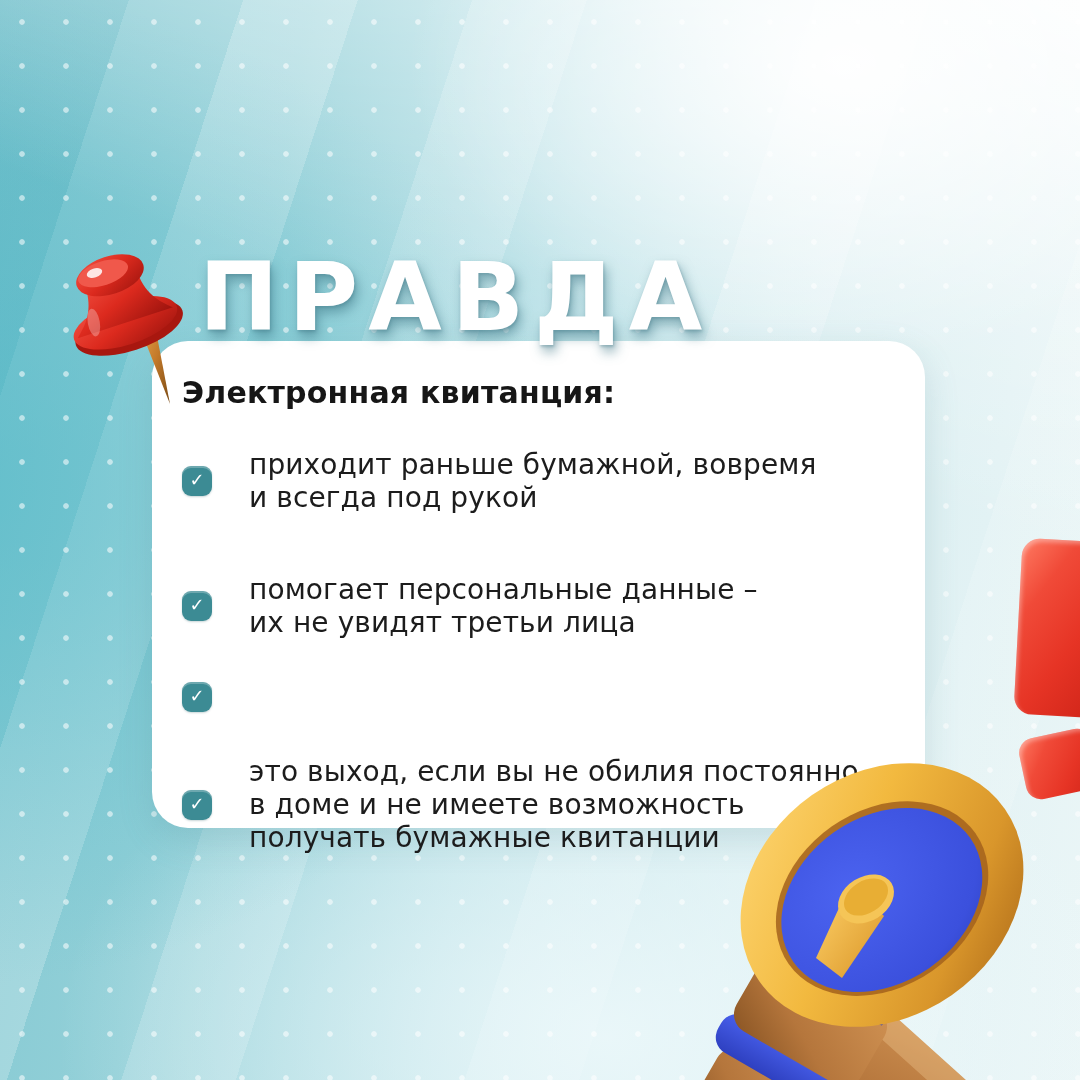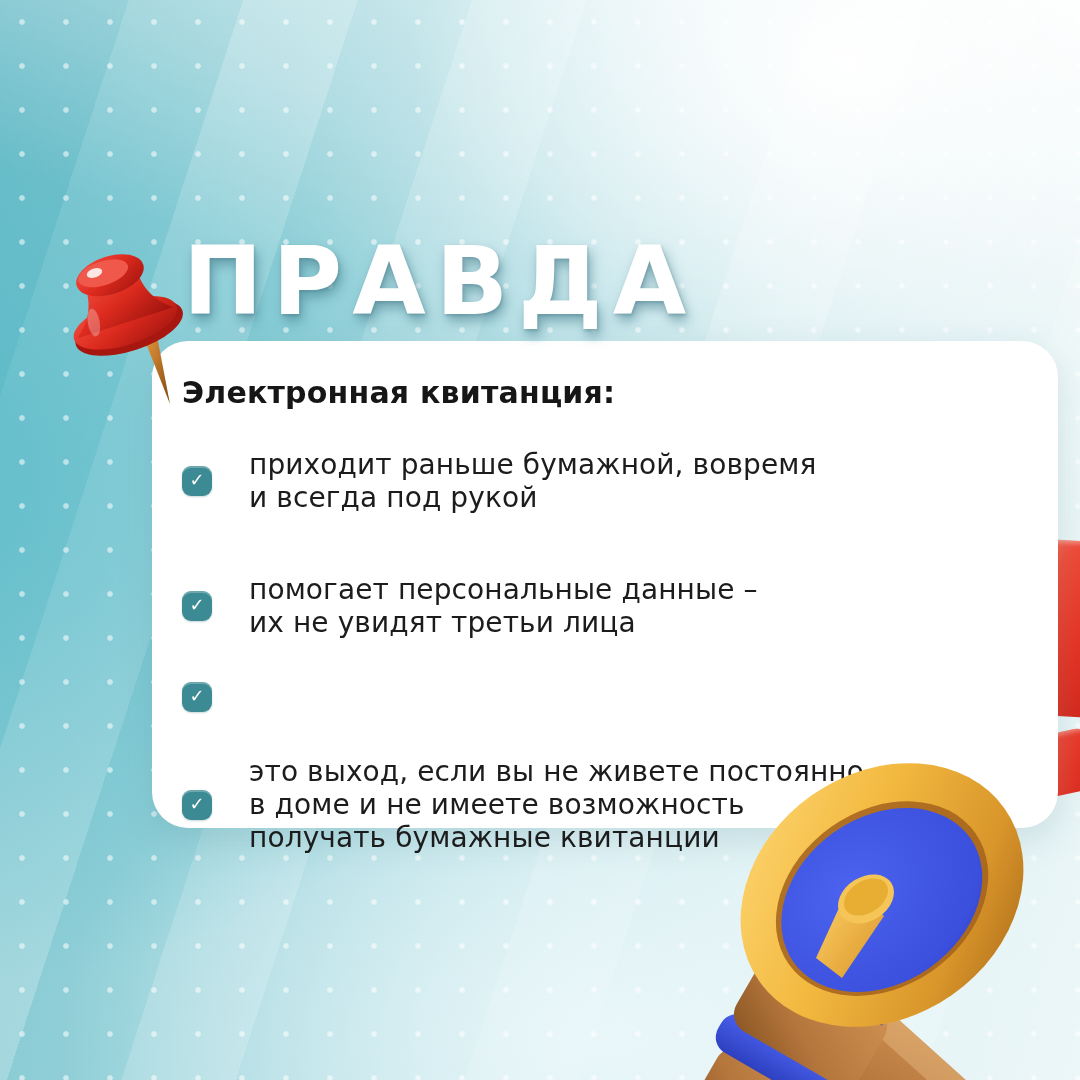--- a/index.html
+++ b/index.html
@@ -28,27 +28,27 @@
         rgba(255,255,255,.18) 33% 41%, rgba(255,255,255,0) 41% 57%,
         rgba(255,255,255,.20) 57% 65%, rgba(255,255,255,0) 65% 81%,
         rgba(255,255,255,.14) 81% 89%, rgba(255,255,255,0) 89%),
       
       linear-gradient(100deg, #7ec6d0 0%, #93d0d8 24%, #bce2e8 48%, #d9eef1 70%, #ebf6f7 100%);
     background-size:44px 44px, auto, auto, auto, auto, auto, auto;
     background-repeat:repeat, no-repeat, no-repeat, no-repeat, no-repeat, no-repeat, no-repeat;
   }
   
   .headline{
-    position:absolute;left:183px;top:226px;margin:0;z-index:4;
+    position:absolute;left:183px;top:226px;margin:16px;z-index:4;
     font-size:95px;font-weight:bold;letter-spacing:10px;color:#ffffff;
     text-shadow:3px 7px 12px rgba(62,118,133,.55), 1px 2px 3px rgba(62,118,133,.35);
   }
   
   .card{
-    position:absolute;left:152px;top:341px;width:906px;height:487px;z-index:3;
+    position:absolute;left:152px;top:341px;width:773px;height:487px;z-index:3;
     background:#ffffff;border-radius:36px;
     box-shadow:0 12px 34px rgba(85,140,152,.20);
     box-sizing:border-box;padding:34px 36px 16px 30px;
   }
   .card-title{
     margin:0 0 22px 0;font-size:30px;font-weight:bold;color:#161616;letter-spacing:.2px;
   }
   .check-list{list-style:none;margin:0;padding:0;display:flex;flex-direction:column;gap:27px;}
   .check-item{display:flex;align-items:center;gap:21px;}
   .checkbox{
@@ -112,21 +112,21 @@
     <li class="check-item">
       <span class="checkbox">
             <span class="check-glyph">✓</span>
           </span>
     </li>
 
     <li class="check-item">
       <span class="checkbox">
             <span class="check-glyph">✓</span>
           </span>
-      <p class="item-text">это выход, если вы не живете постоянно
+      <p class="item-text">это выход, если вы не обилия постоянно
 в доме и не имеете возможность
 получать бумажные квитанции</p>
     </li>
   </ul>
   </section>
 
   <svg class="pushpin" width="1080" height="1080" viewBox="0 0 1080 1080">
     <defs>
       <linearGradient id="needleG" x1="0" y1="0" x2="1" y2="1">
         <stop offset="0" stop-color="#f0b45a"></stop>

